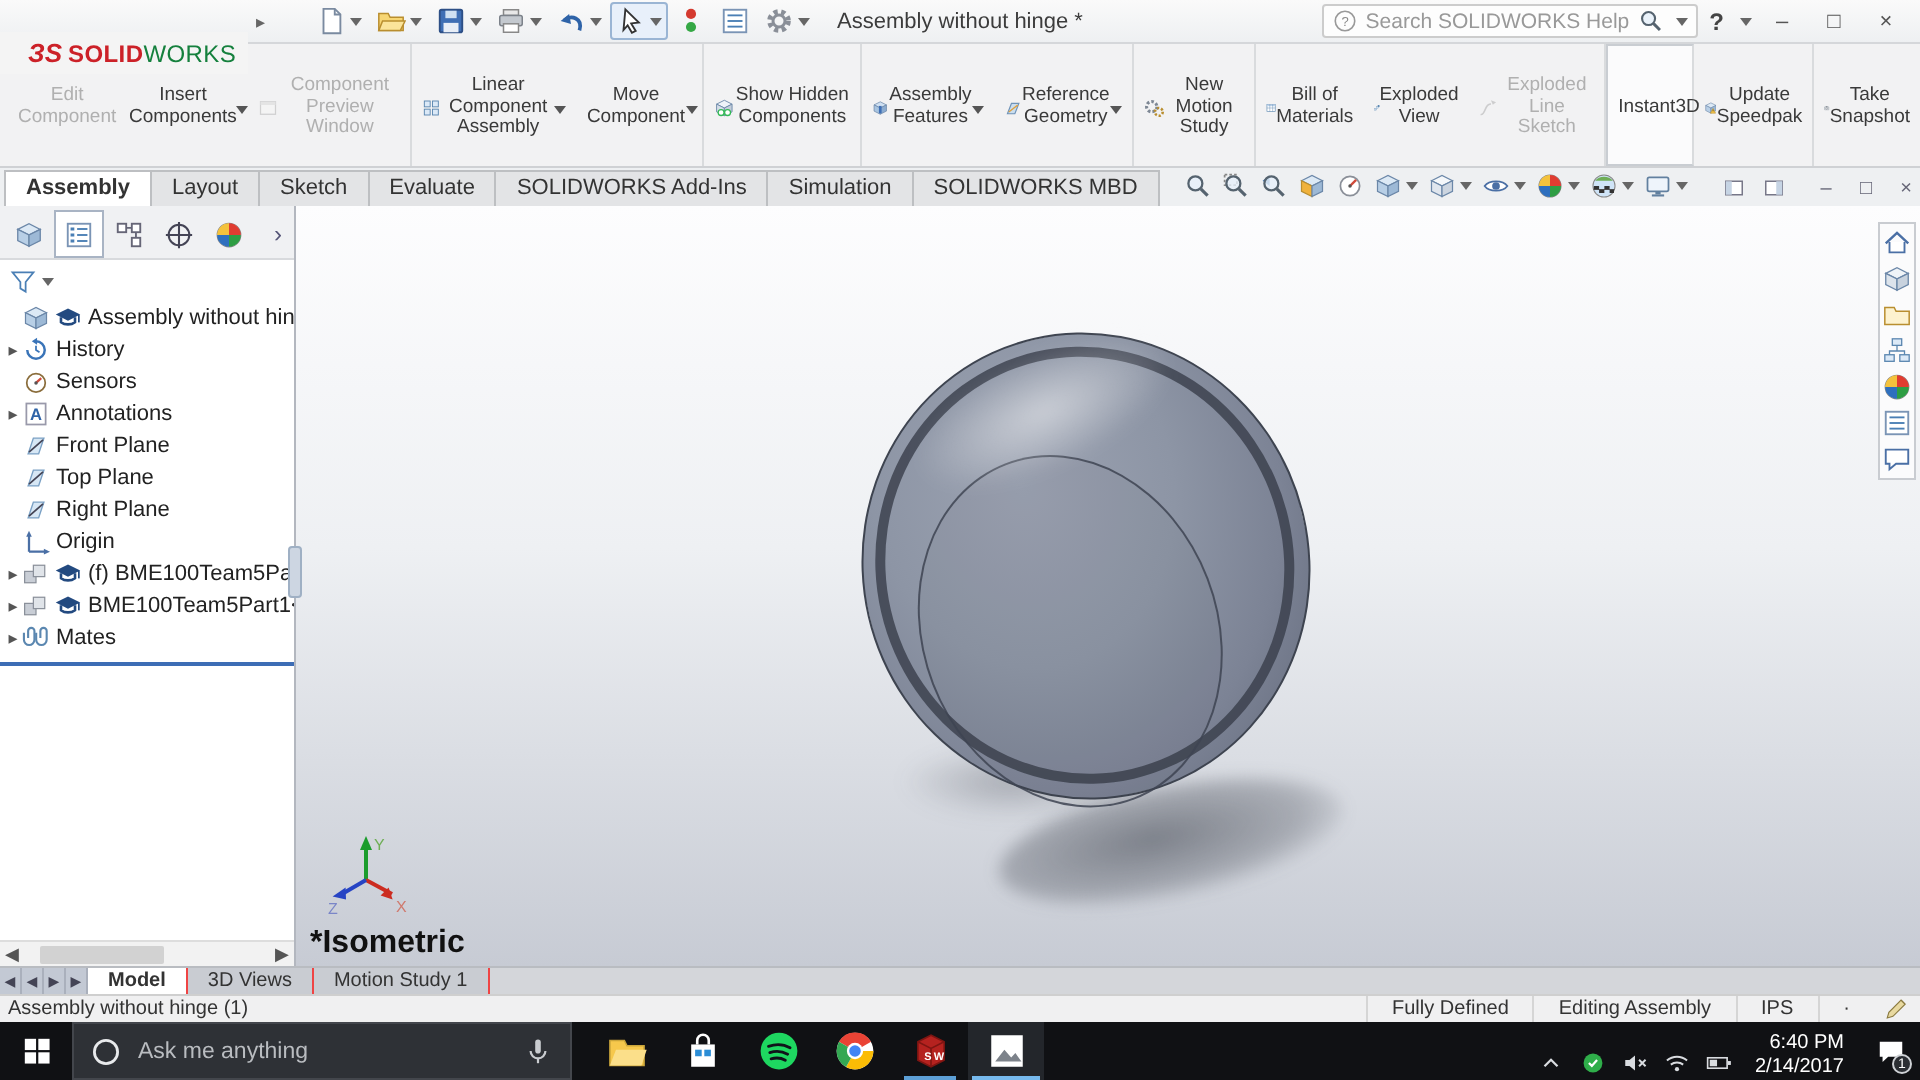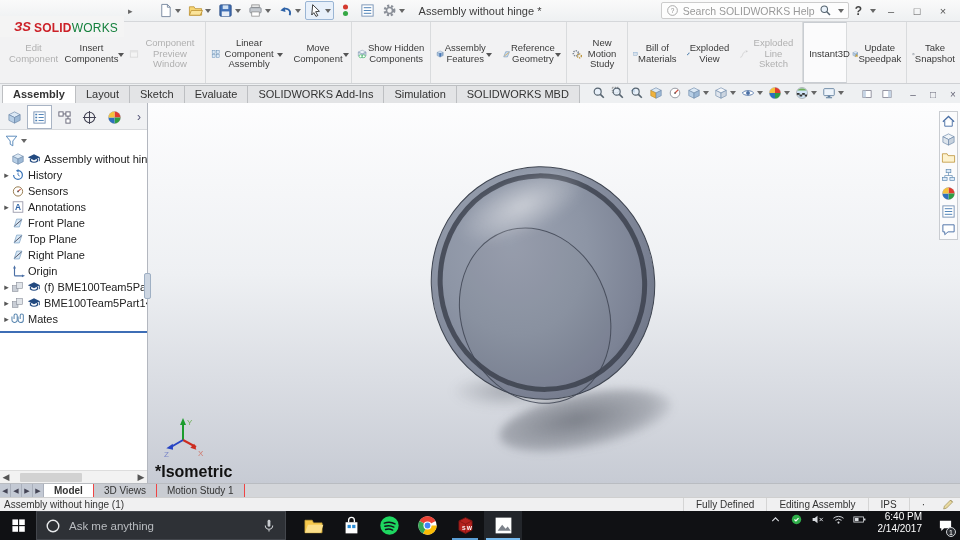--- a/index.html
+++ b/index.html
@@ -114,21 +114,21 @@
   .startbtn .icon { width:15px; height:15px; }
   .cortana { width:250px; background:#2e3136; border:1px solid #43464c; display:flex; align-items:center; gap:8px; padding:0 8px; }
   .cortana .icon { width:16px; height:16px; flex:0 0 16px; }
   .cortana .ph { color:#b9bcc0; font-size:11.5px; flex:1; }
   .tb-apps { display:flex; align-items:stretch; margin-left:8px; }
   .tb-app { width:38px; display:flex; align-items:center; justify-content:center; position:relative; }
   .tb-app .icon { width:21px; height:21px; }
   .tb-app.running::after { content:""; position:absolute; left:6px; right:6px; bottom:0; height:2px; background:#5c9fd6; }
   .tb-app.activeapp { background:#23262b; }
   .tb-app.activeapp::after { background:#76b9ed; left:2px; right:2px; }
-  .tb-tray { margin-left:auto; display:flex; align-items:flex-start; gap:4px; padding-right:2px; }
+  .tb-tray { margin-left:auto; display:flex; align-items:flex-end; gap:4px; padding-right:2px; }
   .tray-btn { width:17px; height:17px; display:flex; align-items:center; justify-content:center; }
   .tray-btn .icon { width:13px; height:13px; }
   .clock { color:#fff; font-size:10px; text-align:right; line-height:12px; padding:0 6px; }
   .notif { position:relative; width:26px; height:100%; display:flex; align-items:center; justify-content:center; }
   .notif .icon { width:15px; height:15px; }
   .badge { position:absolute; right:2px; bottom:3px; min-width:10px; height:10px; border-radius:5px; background:#2b2e33; border:1px solid #cfd2d6; color:#fff; font-size:7px; display:flex; align-items:center; justify-content:center; }
 
   .icon svg { width:100%; height:100%; display:block; }
 </style>
 </head>

